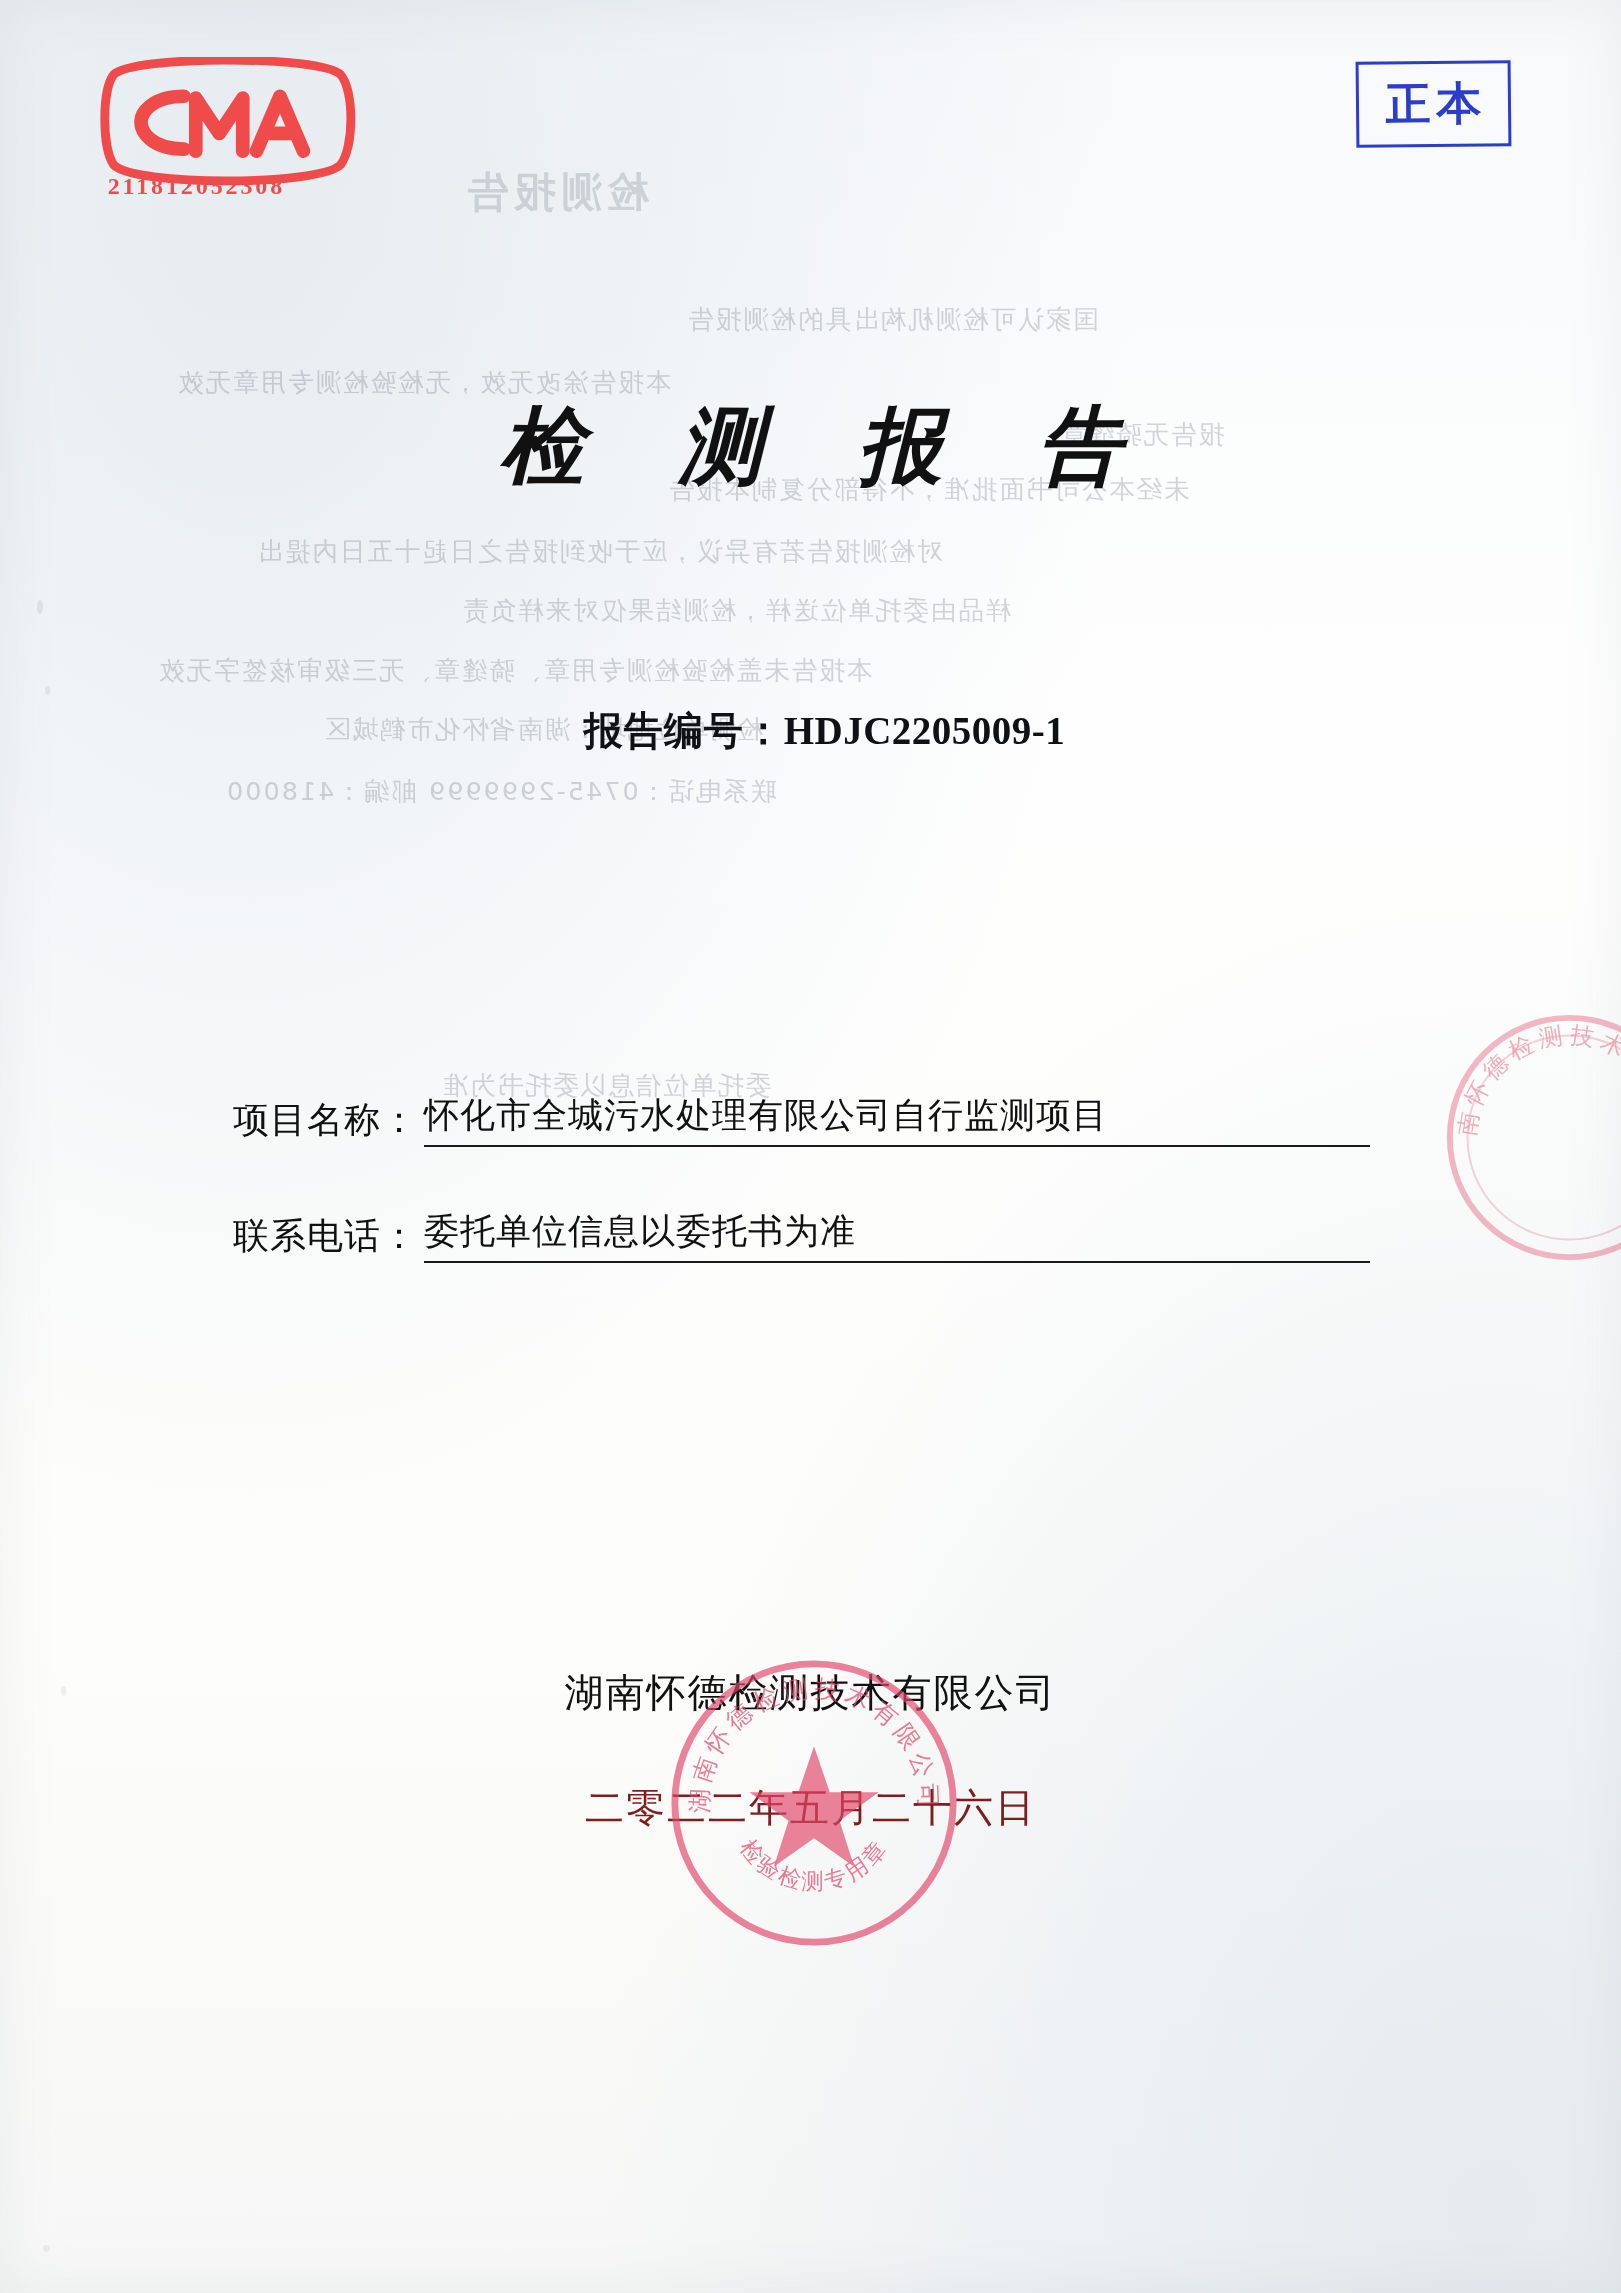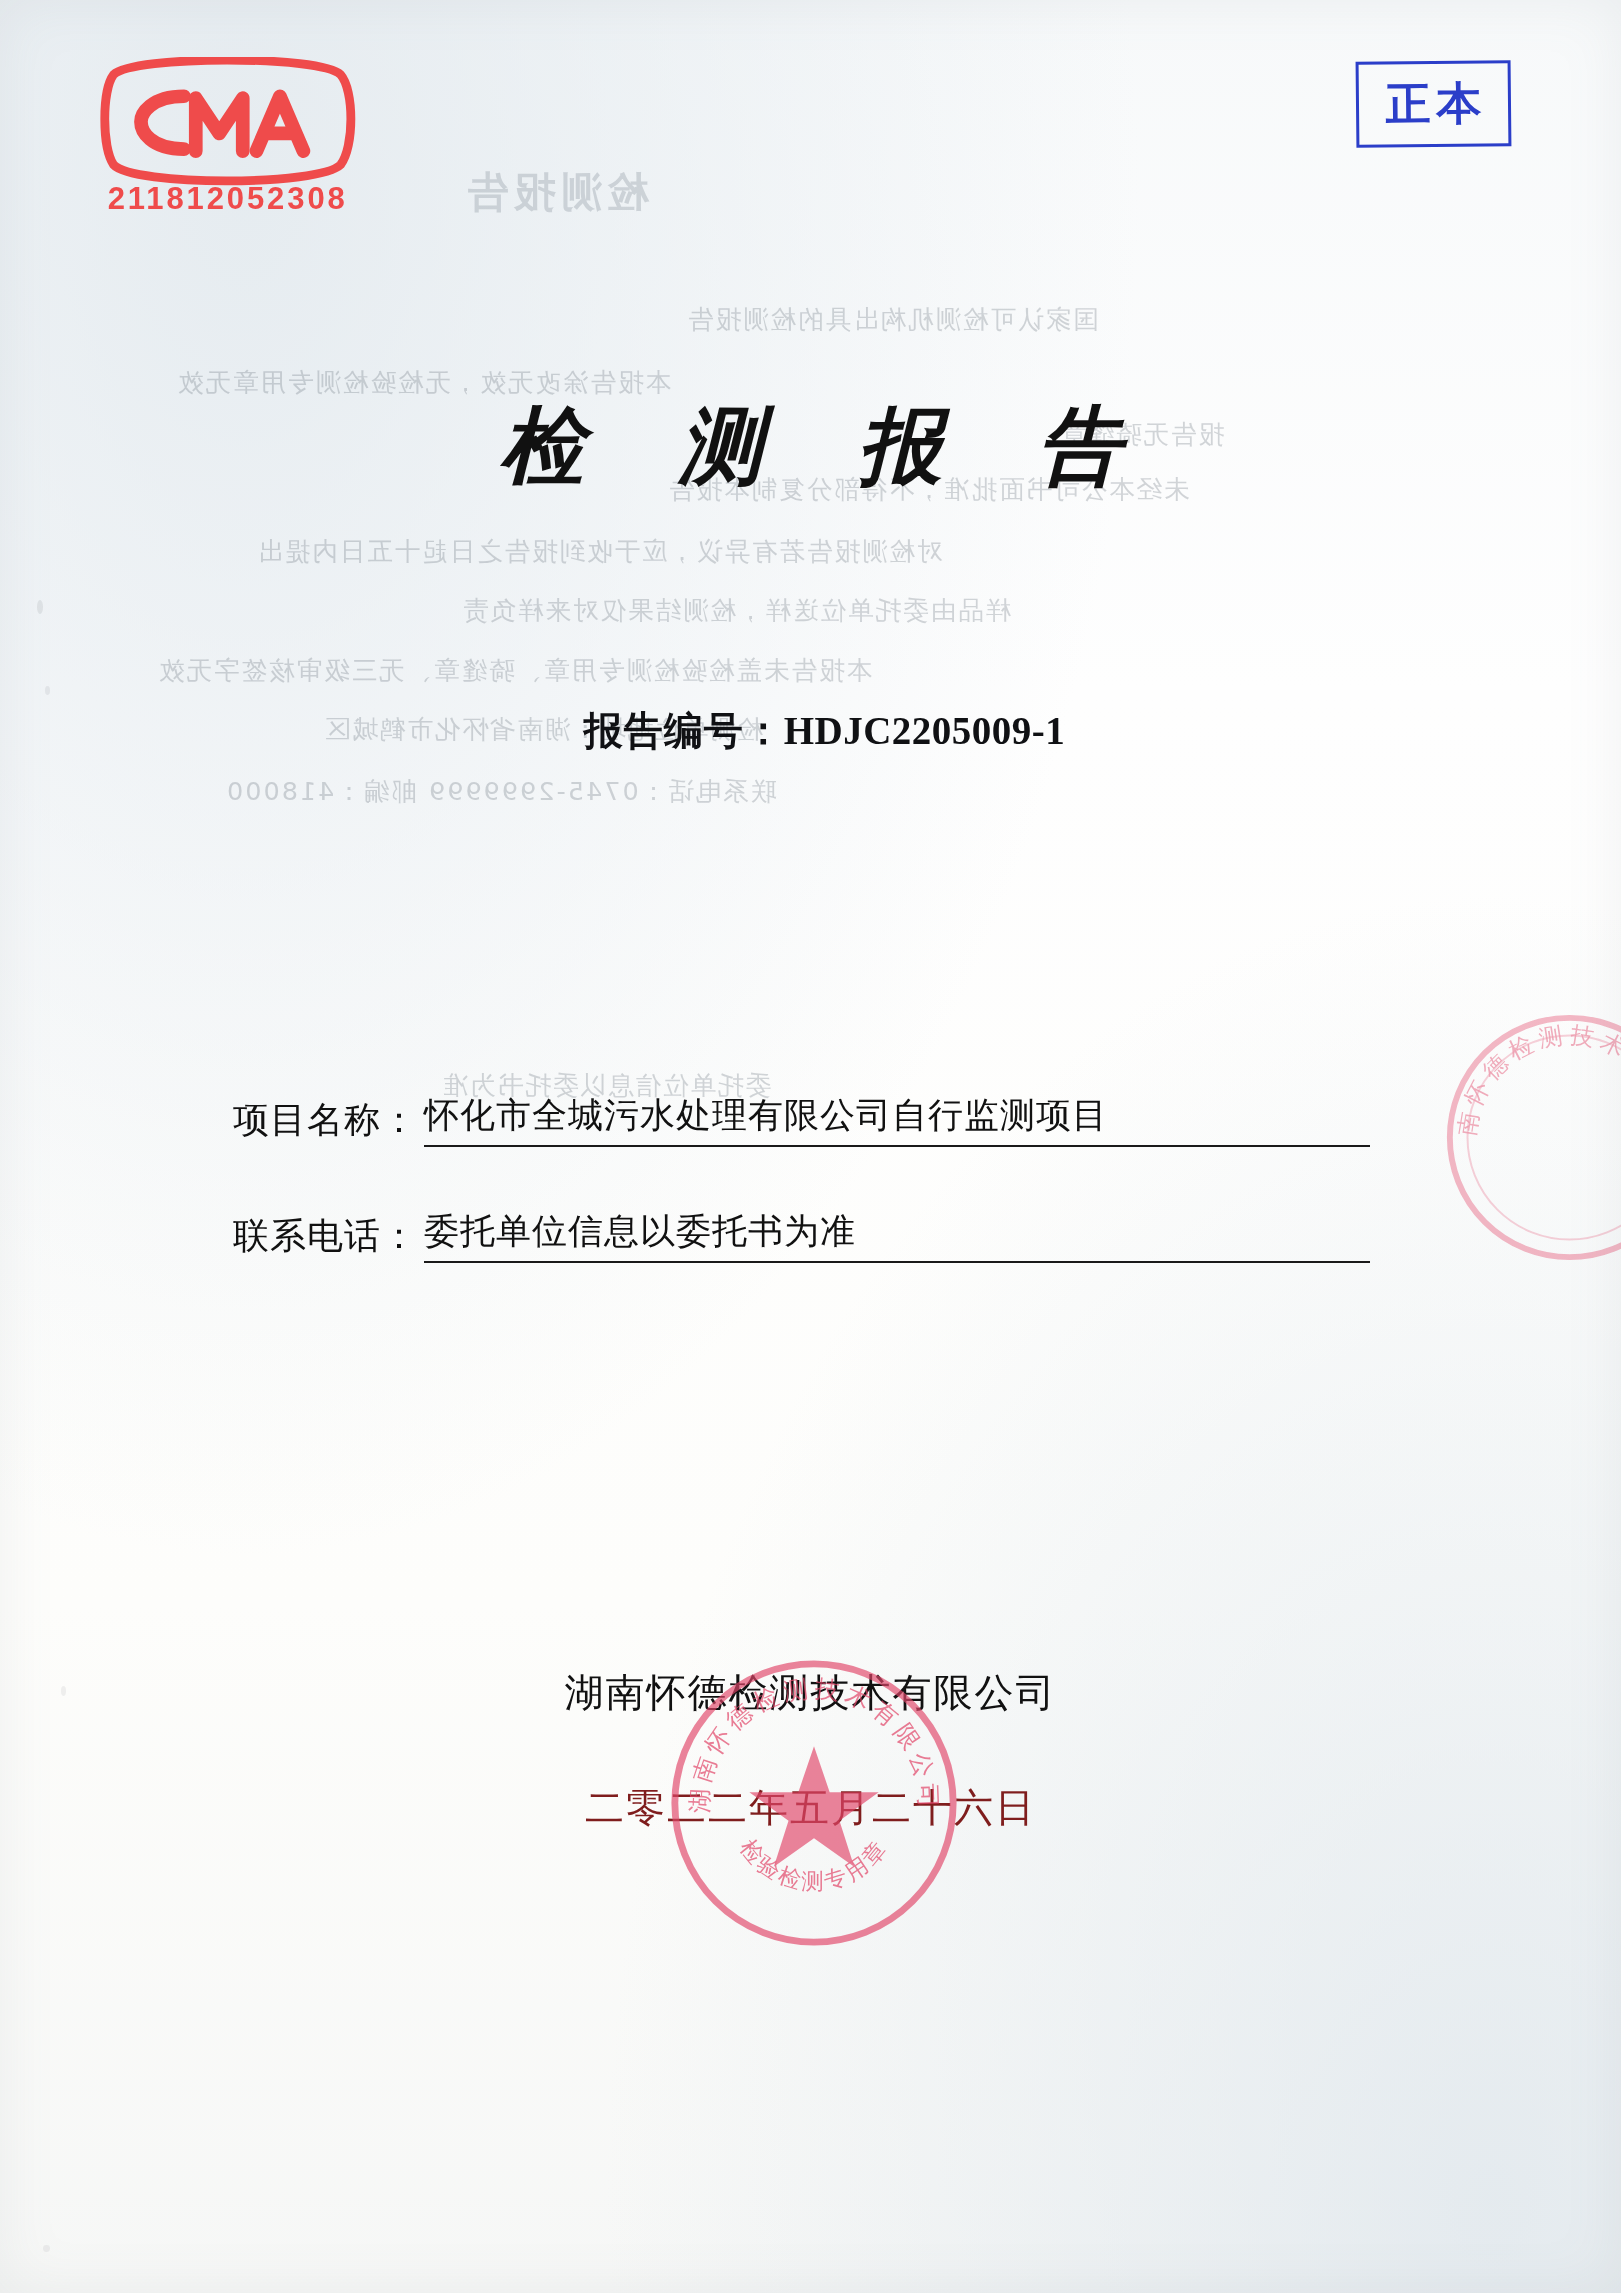--- a/index.html
+++ b/index.html
@@ -40,24 +40,24 @@
     position: absolute;
     left: 94px;
     top: 57px;
     width: 274px;
     height: 147px;
   }
   .cma svg { display: block; }
   .cma-number {
     position: absolute;
     left: 13.7px;
-    top: 124px;
-    font-family: Liberation Sans, sans-serif;
-    font-weight: bold;
-    font-size: 31px;
+    top: 116px;
+    font-family: Liberation Serif, serif;
+    font-weight: bold;
+    font-size: 24px;
     letter-spacing: 2.9px;
     color: #ef4b4b;
     white-space: nowrap;
   }
 
   
   .zhengben {
     position: absolute;
     right: 110px;
     top: 61px;

